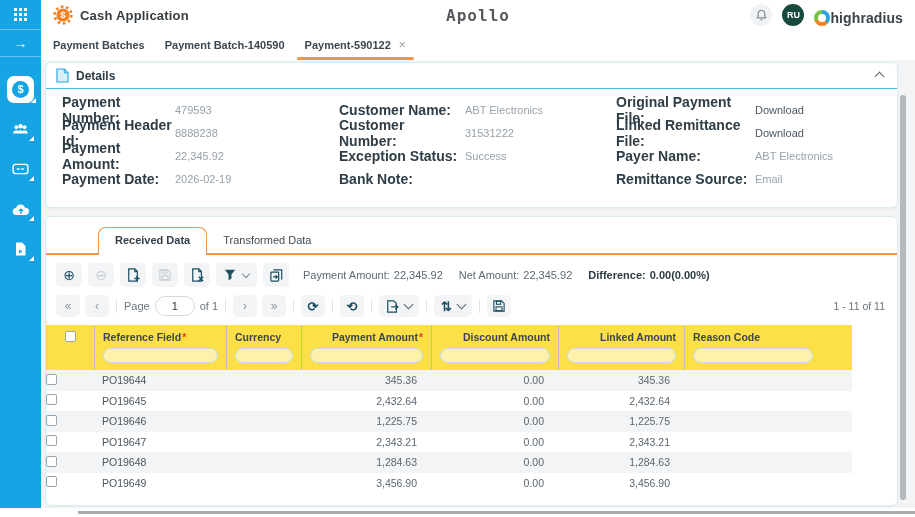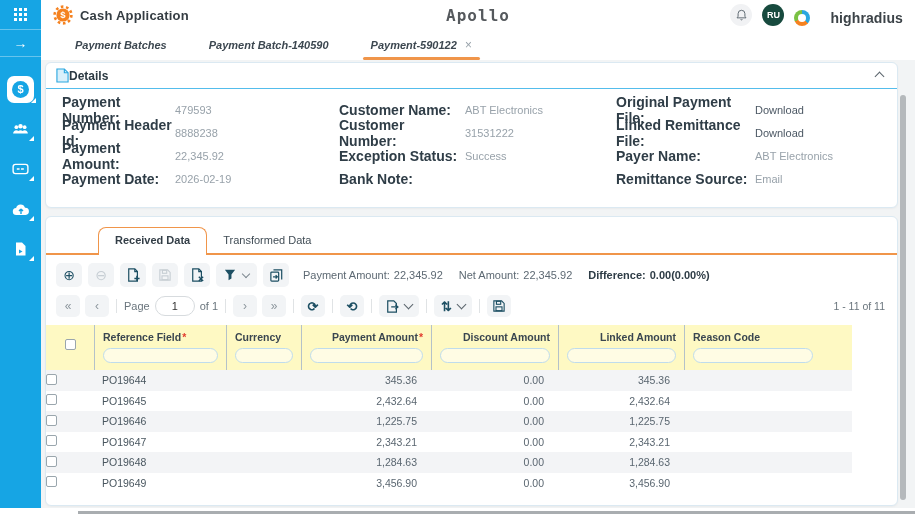--- a/index.html
+++ b/index.html
@@ -27,41 +27,41 @@
   .topbar { position:absolute; left:41px; top:0; width:874px; height:30px; background:#fff;
     display:flex; align-items:center; padding:0 12px; }
   .appname { font-size:13px; font-weight:bold; color:#353d43; margin-left:7px; letter-spacing:.2px; }
   .center-logo { position:absolute; left:0; right:0; text-align:center; pointer-events:none;
     font-family:"DejaVu Sans Mono", monospace; font-size:16px; font-weight:bold; color:#55595d; letter-spacing:1px; }
   .top-right { margin-left:auto; display:flex; align-items:flex-end; gap:10px; z-index:2; }
   .bell-btn { width:22px; height:22px; border-radius:50%; background:#f1f2f4;
     display:flex; align-items:center; justify-content:center; cursor:pointer; }
   .avatar { width:22px; height:22px; border-radius:50%; background:#174a3e; color:#fff;
     display:flex; align-items:center; justify-content:center; font-size:9px; font-weight:bold; cursor:pointer; }
-  .brand { display:flex; align-items:center; gap:20px; cursor:pointer; }
+  .brand { display:flex; align-items:center; gap:0; cursor:pointer; }
   .hr-ring { width:16px; height:16px; border-radius:50%; position:relative;
     background:conic-gradient(#2aa7df 0 36%, #f58220 36% 68%, #7ac143 68% 100%); }
   .hr-ring::after { content:""; position:absolute; left:4px; top:4px; width:8px; height:8px; border-radius:50%; background:#fff; }
   .brand-text { font-size:14px; color:#3c4348; font-weight:bold; letter-spacing:.1px; }
 
   
   .navtabs { position:absolute; left:41px; top:30px; width:874px; height:30px; background:#fff;
-    display:flex; align-items:center; gap:42px; padding-left:34px;font-style:italic; }
+    display:flex; align-items:center; gap:20px; padding-left:12px; }
   .ntab { position:relative; height:30px; display:flex; align-items:center; gap:8px;
     font-size:11px; color:#3c4750; font-weight:bold; cursor:pointer; }
   .ntab .close { color:#98a2aa; font-size:12px; font-weight:normal; cursor:pointer; }
   .ntab.active::after { content:""; position:absolute; left:-8px; right:-8px; bottom:0;
     height:3px; background:#f0954a; border-radius:3px; }
 
   
   .content { position:absolute; left:41px; top:60px; width:874px; height:448px; background:#f2f4f5; }
   .card { position:absolute; left:4px; width:853px; background:#fff; border:1px solid #dbe9f2;
     border-radius:6px; box-shadow:0 1px 2px rgba(0,0,0,.04); }
   .details-card { top:2px; height:146px; }
-  .dc-head { height:26px; display:flex; align-items:center; padding:0 10px;
+  .dc-head { height:26px; display:flex; align-items:center; gap:7px; padding:0 10px;
     border-bottom:1px solid #54bdec; }
   .dc-title { font-size:12px; font-weight:bold; color:#2b3942; }
   .chev { width:7px; height:7px; border-right:1.6px solid #5a646c; border-bottom:1.6px solid #5a646c; display:inline-block; }
   .chev.up { transform:rotate(-135deg); margin-top:4px; }
   .chev.down { transform:rotate(45deg); margin-top:-3px; }
   .dc-collapse { margin-left:auto; cursor:pointer; padding:2px 4px; }
   .dc-grid { display:grid; grid-template-columns:1fr 1fr 1fr; padding:9px 4px 0 16px; }
   .fcol { display:flex; flex-direction:column; }
   .frow { display:flex; height:23px; align-items:center; }
   .flabel { font-weight:bold; color:#2f3d47; font-size:14px; }
@@ -91,21 +91,21 @@
     display:flex; align-items:center; justify-content:center; font-size:12px; cursor:pointer; padding:0 4px; }
   .pbtn.dark { color:#1d4f63; font-weight:bold; font-size:13px; }
   .pbtn.combo { gap:6px; padding:0 7px; }
   .sep { width:1px; height:14px; background:#e0e3e5; margin:0 2px; }
   .page-input { width:40px; height:20px; border:1px solid #d7dbde; border-radius:10px;
     text-align:center; font-size:11px; color:#333; font-family:inherit; background:#fff; }
   .range { margin-left:auto; font-size:10.5px; color:#6a757d; }
 
   
   .gtable { width:806px; }
-  .ghead { display:flex; background:#fef9c3; align-items:center; }
+  .ghead { display:flex; background:#fde047; align-items:flex-start; }
   .th { padding:6px 8px 7px; display:flex; flex-direction:column; }
   .th + .th { border-left:1px solid #b4c2c9; }
   .th-label { font-weight:bold; font-size:10.5px; color:#3a4650; white-space:nowrap; }
   .th.num .th-label { text-align:right; }
   .req { color:#e23b2e; margin-left:1px; }
   .fin { margin-top:5px; height:15px; border-radius:8px; border:1px solid #bfdcec;
     background:rgba(255,255,255,.55); width:100%; outline:none; padding:0 6px; font-size:10px; }
   .col-check { width:48px; align-items:center; justify-content:flex-end; padding-bottom:12px; }
   .col-ref { width:132px; } .col-cur { width:75px; } .col-pay { width:130px; }
   .col-dis { width:127px; } .col-tot { width:126px; } .col-rea { width:167px; }

